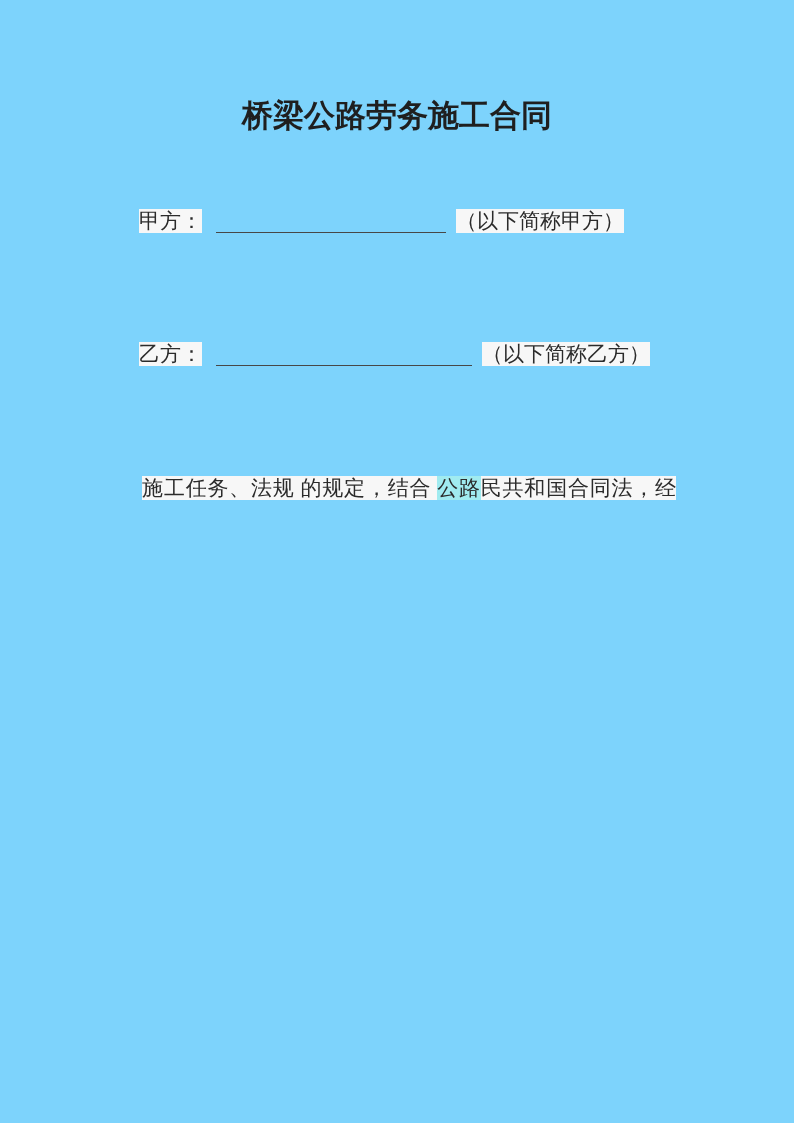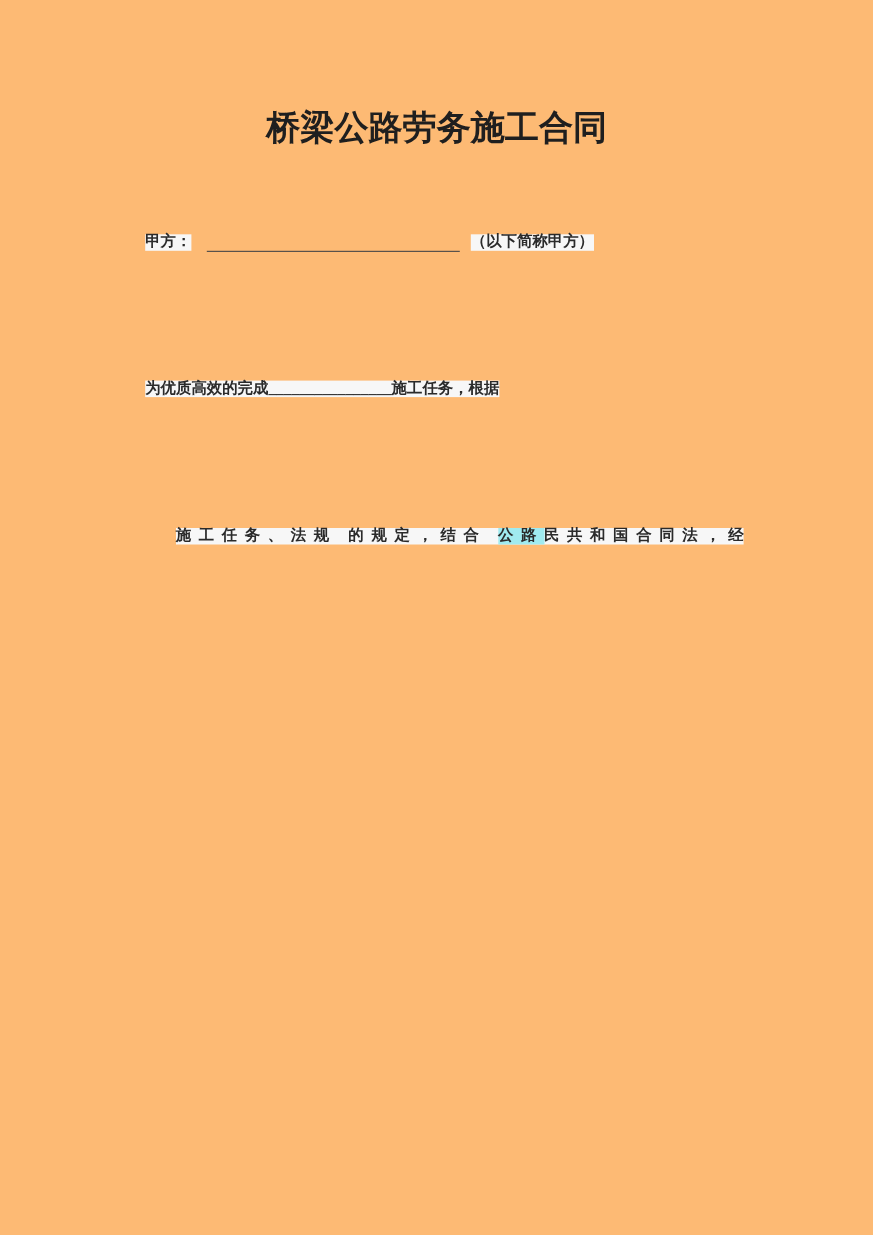--- a/index.html
+++ b/index.html
@@ -5,41 +5,40 @@
   html, body {
     margin: 0;
     padding: 0;
     background: #ffffff;
   }
   .page {
     position: relative;
     width: 794px;
     height: 1123px;
     margin: 0 auto;
-    background: #fdba74;
+    background: #7dd3fc;
     box-sizing: border-box;
     padding: 92px 118px 16px 118px;
     overflow: hidden;
     font-family: "Liberation Serif", "DejaVu Serif", serif;
     color: #2b2b2b;
   }
   .title {
     margin: 0 0 14px 0;
     font-size: 31px;
     font-weight: bold;
     line-height: 48px;
     text-align: center;
     color: #1f1f1f;
   }
   .line {
-    font-size: 14px;
+    font-size: 21px;
     line-height: 44.6px;
     text-align: justify;
     white-space: pre-wrap;
-    font-weight: bold;
   }
   .line.full {
     text-align-last: justify;
   }
   .ind {
     text-indent: 2em;
   }
   .tint {
     background: #f7f7f7;
   }
@@ -62,24 +61,24 @@
 <body>
 
 <div class="page">
 
   <h1 class="title">桥梁公路劳务施工合同</h1>
 
   <div class="line">
     <span class="tint party-label">甲方：</span><span class="fill-line fill-a"></span><span class="tint party-note">（以下简称甲方）</span>
   </div>
 
+  <div class="line">
+    <span class="tint party-label">乙方：</span><span class="fill-line fill-b"></span><span class="tint party-note">（以下简称乙方）</span>
+  </div>
 
-  <div class="line ind">
-    <span class="tint"><span>为优质高效的完成</span><span class="ublank">________________</span><span>施工任务，根据</span></span>
-  </div>
 
 
   <div class="line full">
     <span class="tint"><span>施工任务、法规 的规定，结合 </span><span class="hl">公路</span><span>民共和国合同法，经</span></span>
   </div>
 
 
 
   <div class="line full ind">
     

